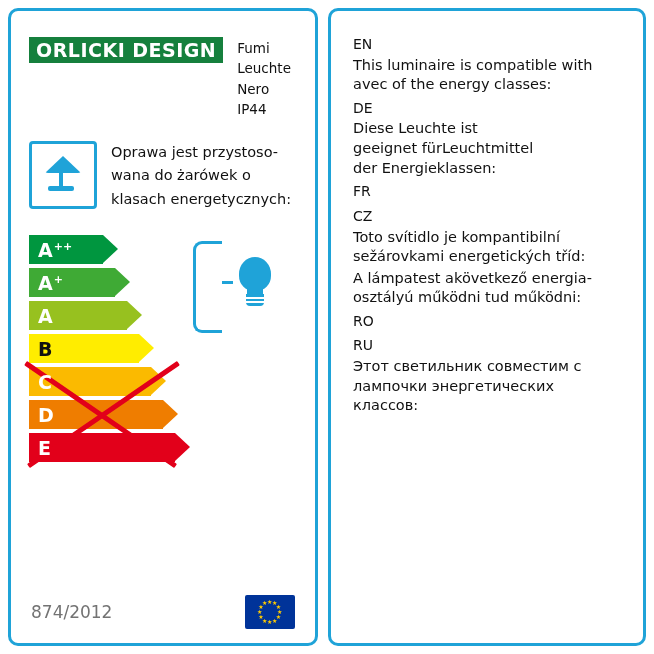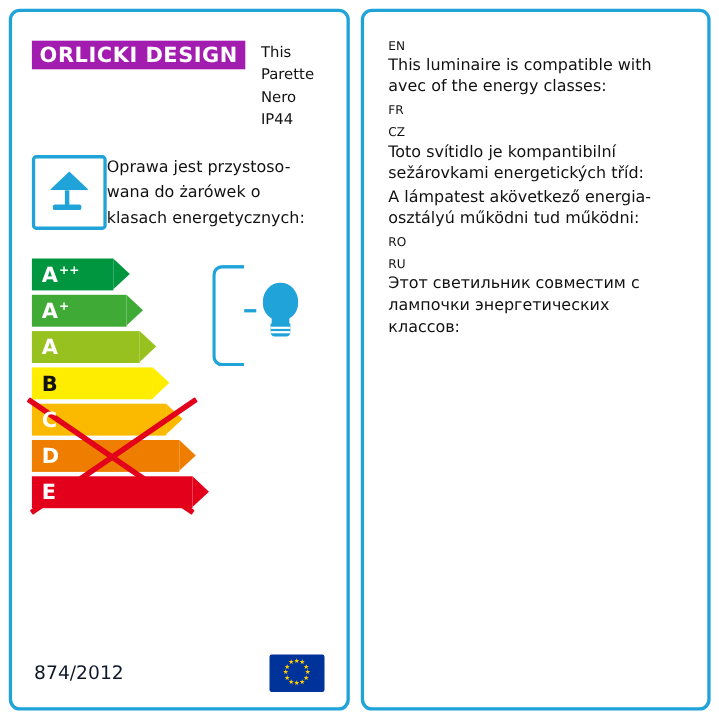--- a/index.html
+++ b/index.html
@@ -41,21 +41,21 @@
 
   
   .brand-row {
     display: flex;
     align-items: flex-start;
     padding: 26px 18px 0 18px;
   }
   .logo {
     display: flex;
     align-items: center;
-    background: #a21caf;
+    background: #15803d;
     color: #ffffff;
     font-weight: bold;
     font-size: 19px;
     letter-spacing: 0.5px;
     padding: 5px 7px 5px 7px;
     height: 26px;
     box-sizing: border-box;
   }
   .logo .sep {
     display: inline-block;
@@ -104,20 +104,21 @@
   .lamp-base {
     position: absolute;
     left: 16px;
     top: 42px;
     width: 26px;
     height: 5px;
     background: #1fa3d8;
     border-radius: 2px;
   }
   .pl-text {
+    margin-left: 14px;
     font-size: 14.5px;
     color: #111111;
     line-height: 1.62;
   }
 
   
   .energy-area {
     position: relative;
     padding: 24px 18px 0 18px;
     display: flex;
@@ -240,42 +241,42 @@
     right: 0;
     bottom: 14px;
     display: flex;
     align-items: center;
     justify-content: space-between;
     padding: 0 20px;
     box-sizing: border-box;
   }
   .reg {
     font-size: 17px;
-    color: #0f172a;
+    color: #737373;
   }
   .eu-flag {
     width: 50px;
     height: 34px;
     background: #003399;
     position: relative;
     border-radius: 2px;
   }
   .eu-star {
     position: absolute;
     color: #ffcc00;
     font-size: 6px;
     line-height: 6px;
   }
 
   
   .lang-block {
     margin-bottom: 2px;
   }
   .lang-code {
-    font-size: 11px;
+    font-size: 14px;
     color: #111111;
     line-height: 1.62;
   }
   .lang-text {
     font-size: 14.5px;
     color: #111111;
     line-height: 1.35;
     white-space: pre-line;
   }
 </style>
@@ -286,21 +287,21 @@
 
   <div class="panel panel-left">
 
     <div class="brand-row">
       <div class="logo">
         <span>ORLICKI</span>
         <span class="sep"></span>
         <span>DESIGN</span>
       </div>
       <div class="product">
-        <div>This Parette</div>
+        <div>Fumi Leuchte</div>
         <div>Nero IP44</div>
       </div>
     </div>
 
     <div class="pict-row">
       <div class="lamp-box">
         <div class="lamp-shade"></div>
         <div class="lamp-stem"></div>
         <div class="lamp-base"></div>
       </div>
@@ -377,20 +378,26 @@
   </div>
 
   <div class="panel panel-right">
     <div id="lang-list">
         <div class="lang-block">
           <div class="lang-code">EN</div>
           <div class="lang-text">This luminaire is compatible with
 avec of the energy classes:</div>
         </div>
         <div class="lang-block">
+          <div class="lang-code">DE</div>
+          <div class="lang-text">Diese Leuchte ist
+geeignet fürLeuchtmittel
+der Energieklassen:</div>
+        </div>
+        <div class="lang-block">
           <div class="lang-code">FR</div>
         </div>
         <div class="lang-block">
           <div class="lang-code">CZ</div>
           <div class="lang-text">Toto svítidlo je kompantibilní
 sežárovkami energetických tříd:</div>
         </div>
         <div class="lang-block">
           <div class="lang-text">A lámpatest akövetkező energia-
 osztályú működni tud működni:</div>

